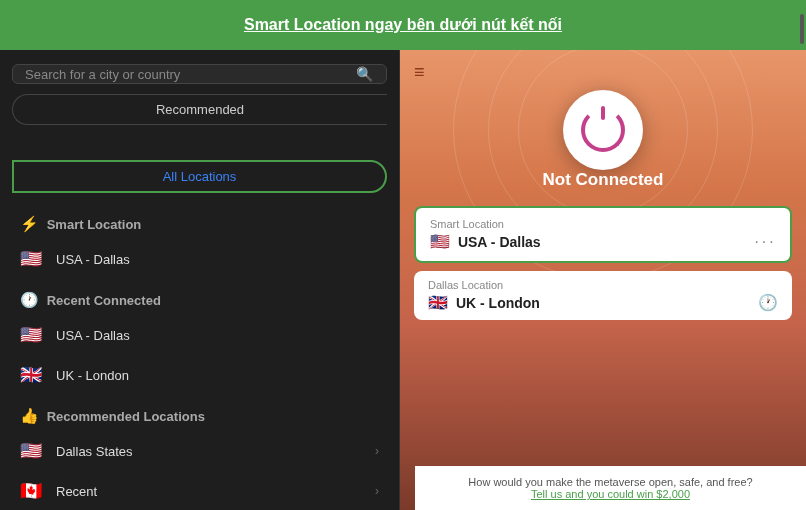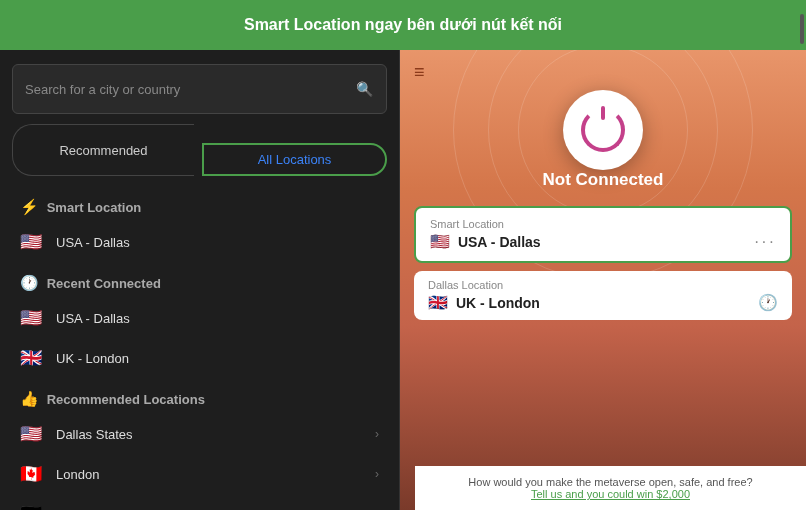--- a/index.html
+++ b/index.html
@@ -16,20 +16,21 @@
       background: #4a9e4a;
       color: white;
       text-align: center;
       padding: 10px 20px;
       font-size: 16px;
       font-weight: 600;
       height: 50px;
       display: flex;
       align-items: center;
       justify-content: center;
+      text-decoration: underline;
     }
 
     .main-container {
       display: flex;
       height: 460px;
     }
 
     
     .left-panel {
       width: 400px;
@@ -39,21 +40,21 @@
       border-right: 1px solid #333;
     }
 
     .search-bar {
       margin: 14px 12px 10px;
       background: #2a2a2a;
       border: 1px solid #444;
       border-radius: 6px;
       display: flex;
       align-items: center;
-      padding: 16px 12px;
+      padding: 1px 12px;
       gap: 8px;
     }
 
     .search-bar input {
       background: transparent;
       border: none;
       outline: none;
       color: #aaa;
       font-size: 13px;
       flex: 1;
@@ -62,21 +63,22 @@
     .search-bar input::placeholder { color: #888; }
 
     .search-icon-span {
       color: #888;
       font-size: 14px;
     }
 
     .tabs {
       display: flex;
       margin: 0 12px 10px;
-      gap: 8px;
+      gap: 16px;
+      flex-direction: column;
     }
 
     .tab-btn {
       flex: 1;
       padding: 7px 0;
       background: transparent;
       border: 1px solid #444;
       color: #ccc;
       font-size: 13px;
       cursor: pointer;
@@ -391,21 +393,21 @@
         <span class="section-icon">👍</span>
         <span>Recommended Locations</span>
       </div>
       <div class="location-item">
         <span class="flag">🇺🇸</span>
         <span class="location-name">Dallas States</span>
         <span class="chevron-right">›</span>
       </div>
       <div class="location-item">
         <span class="flag">🇨🇦</span>
-        <span class="location-name">London</span>
+        <span class="location-name">Recent</span>
         <span class="chevron-right">›</span>
       </div>
       <div class="location-item">
         <span class="flag">🇩🇪</span>
         <span class="chevron-right">›</span>
       </div>
       <div class="location-item">
         <span class="flag">🇲🇽</span>
 
       </div>

